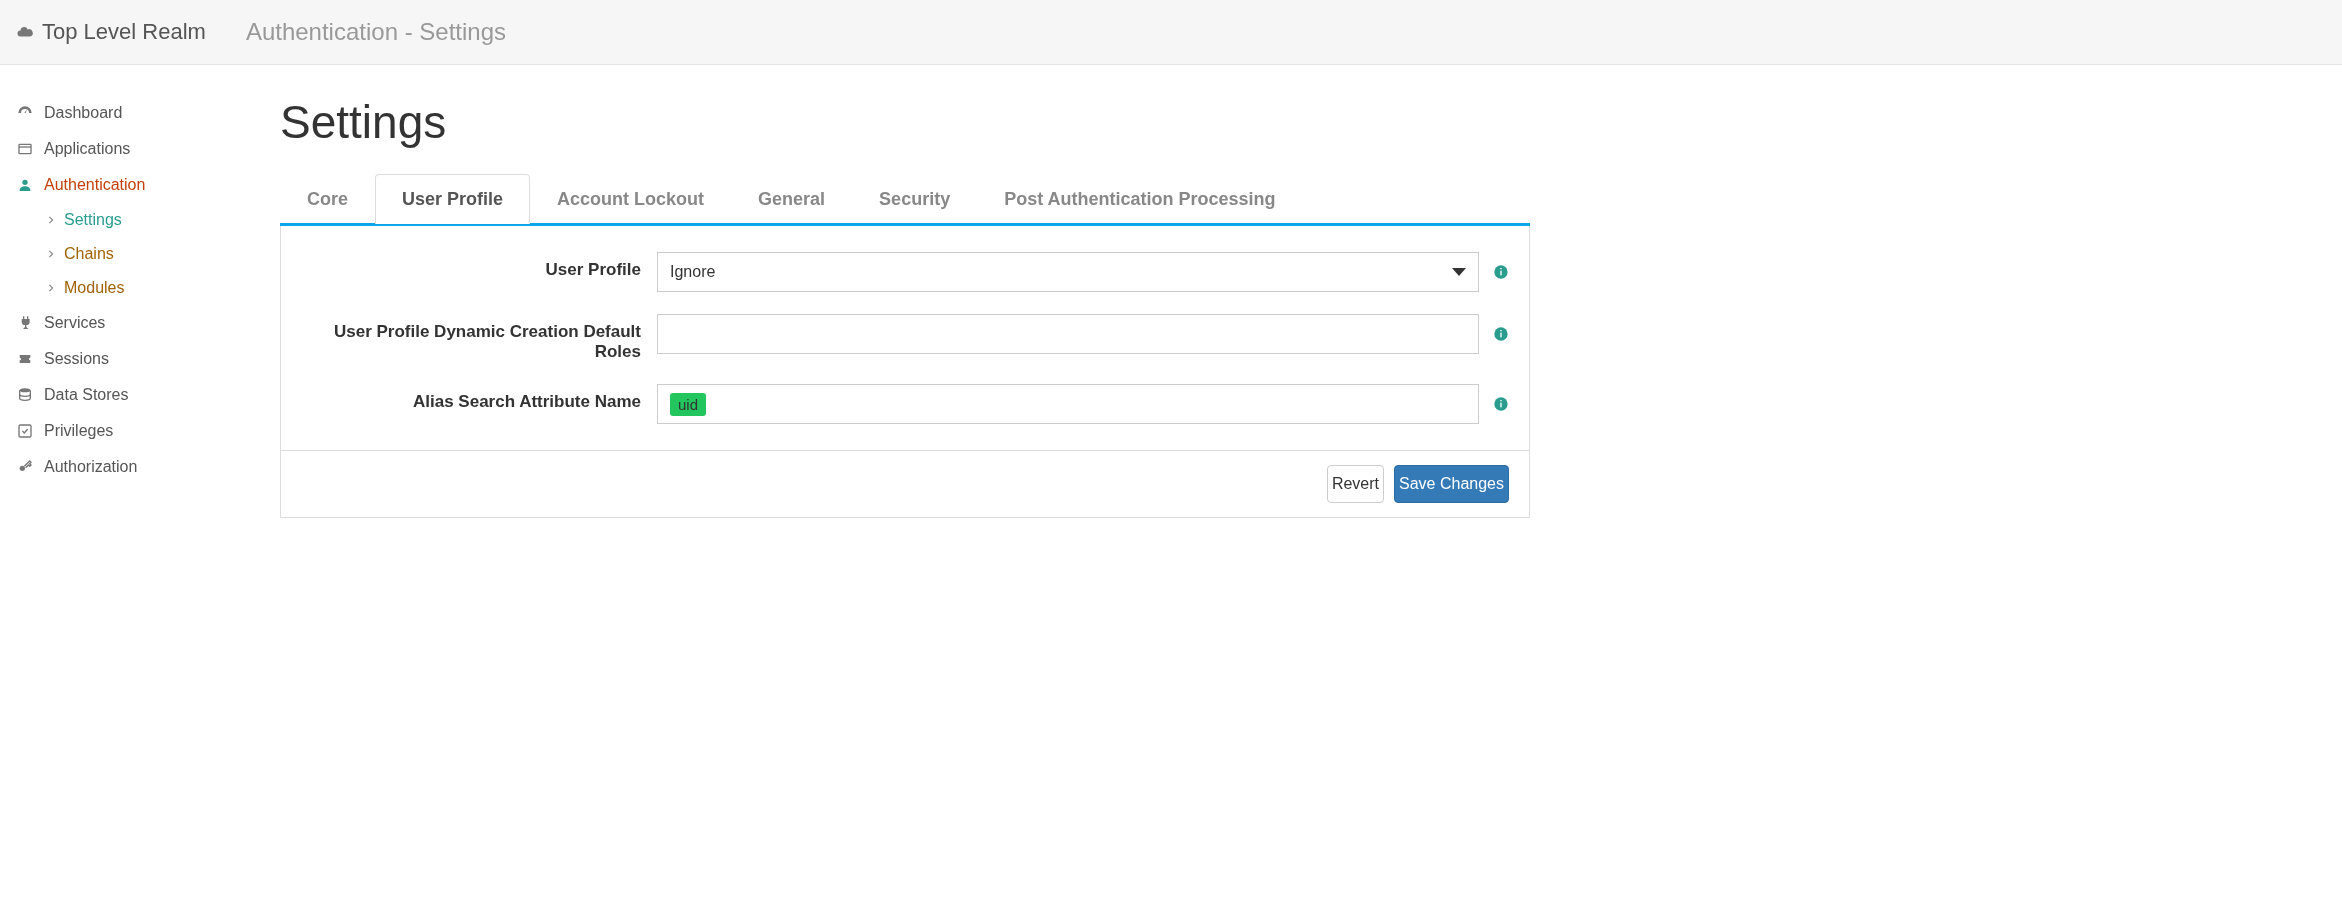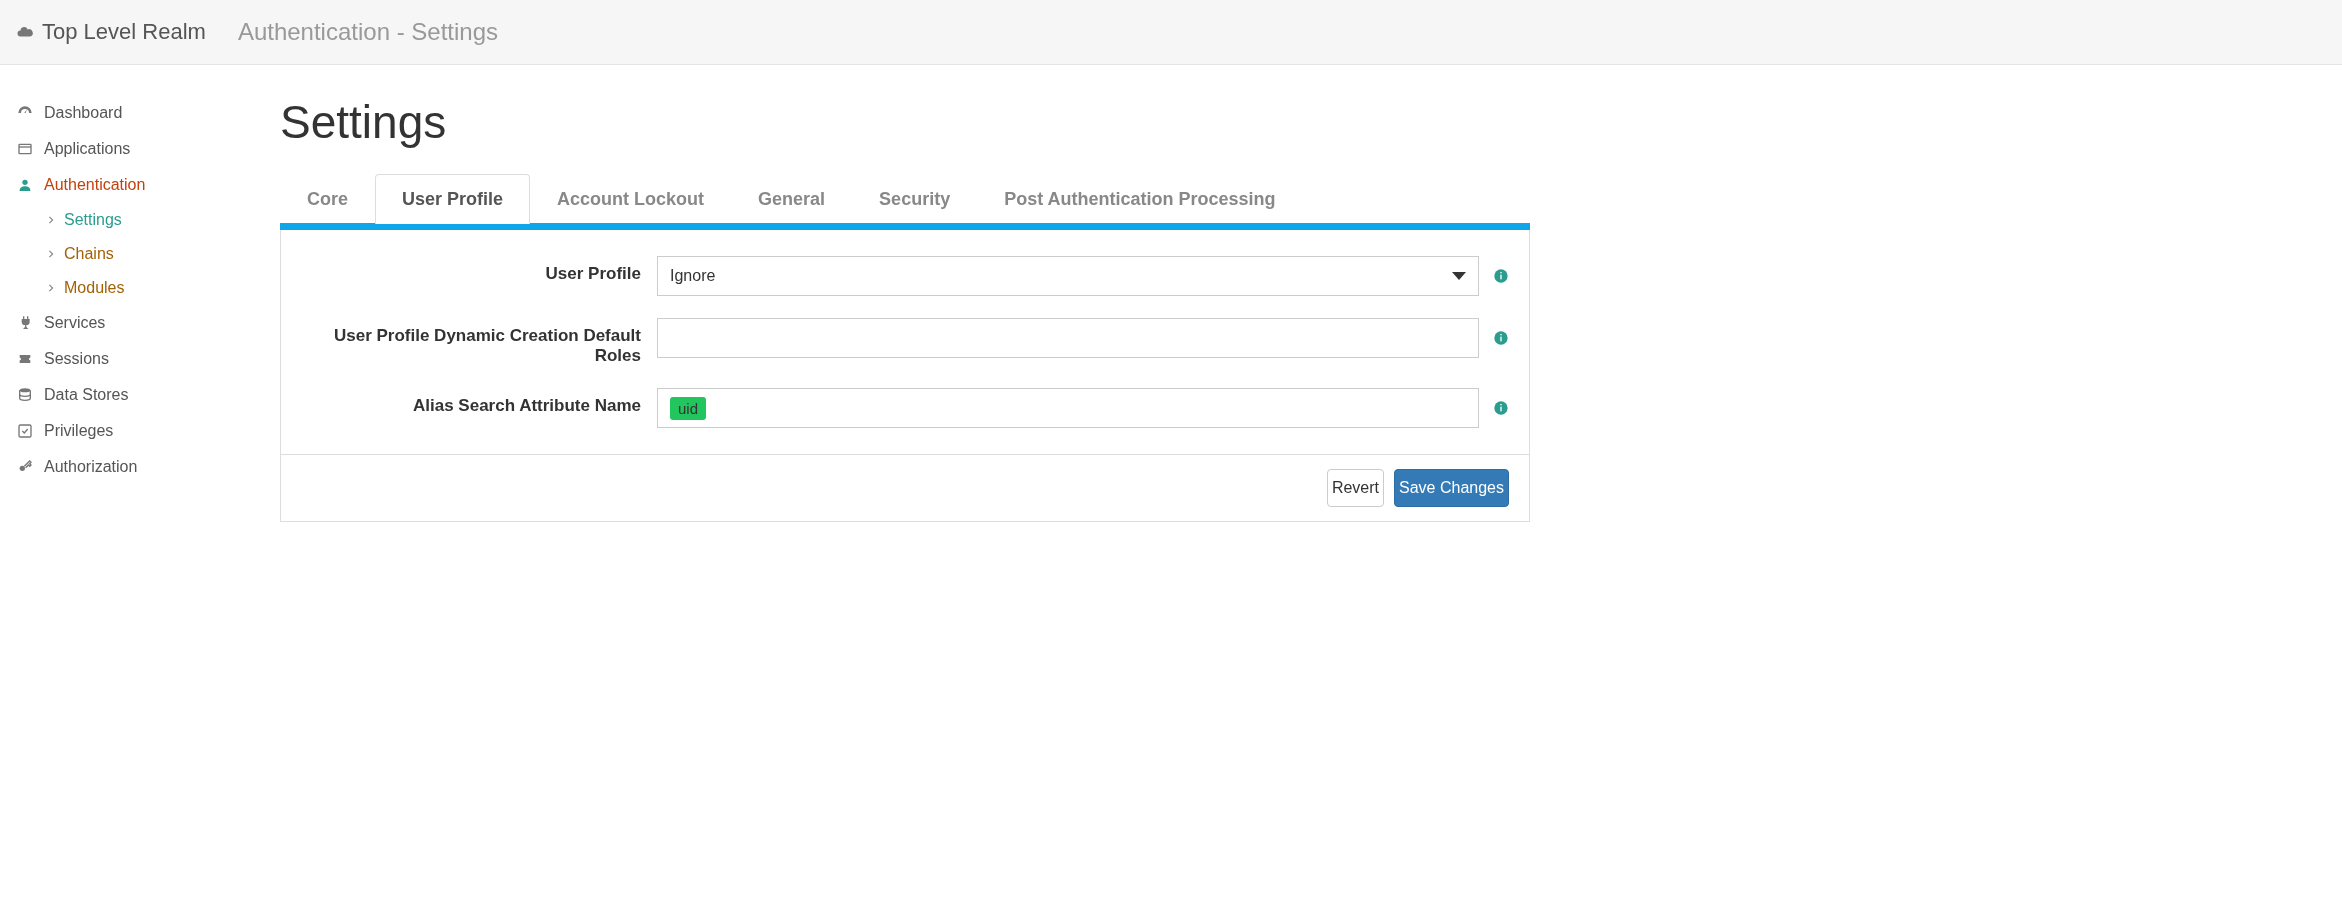--- a/index.html
+++ b/index.html
@@ -8,21 +8,21 @@
     font-size: 14px;
     color: #333;
     background: #fff;
   }
   .topbar {
     background: #f6f6f6;
     border-bottom: 1px solid #e5e5e5;
     padding: 18px 16px;
     display: flex;
     align-items: center;
-    gap: 32px;
+    gap: 40px;
   }
   .realm-title {
     display: flex;
     align-items: center;
     gap: 8px;
     font-size: 22px;
     color: #555;
     font-weight: 400;
   }
   .breadcrumb {
@@ -82,21 +82,21 @@
     max-width: 1310px;
   }
   .page-title {
     font-size: 46px;
     font-weight: 300;
     color: #333;
     margin-bottom: 24px;
   }
   .tabs {
     display: flex;
-    border-bottom: 7px solid #0ea5e9;
+    border-bottom: 3px solid #0ea5e9;
     position: relative;
   }
   .tab {
     padding: 14px 26px;
     font-size: 18px;
     font-weight: 600;
     color: #888;
     cursor: pointer;
     border: 1px solid transparent;
     border-bottom: none;

